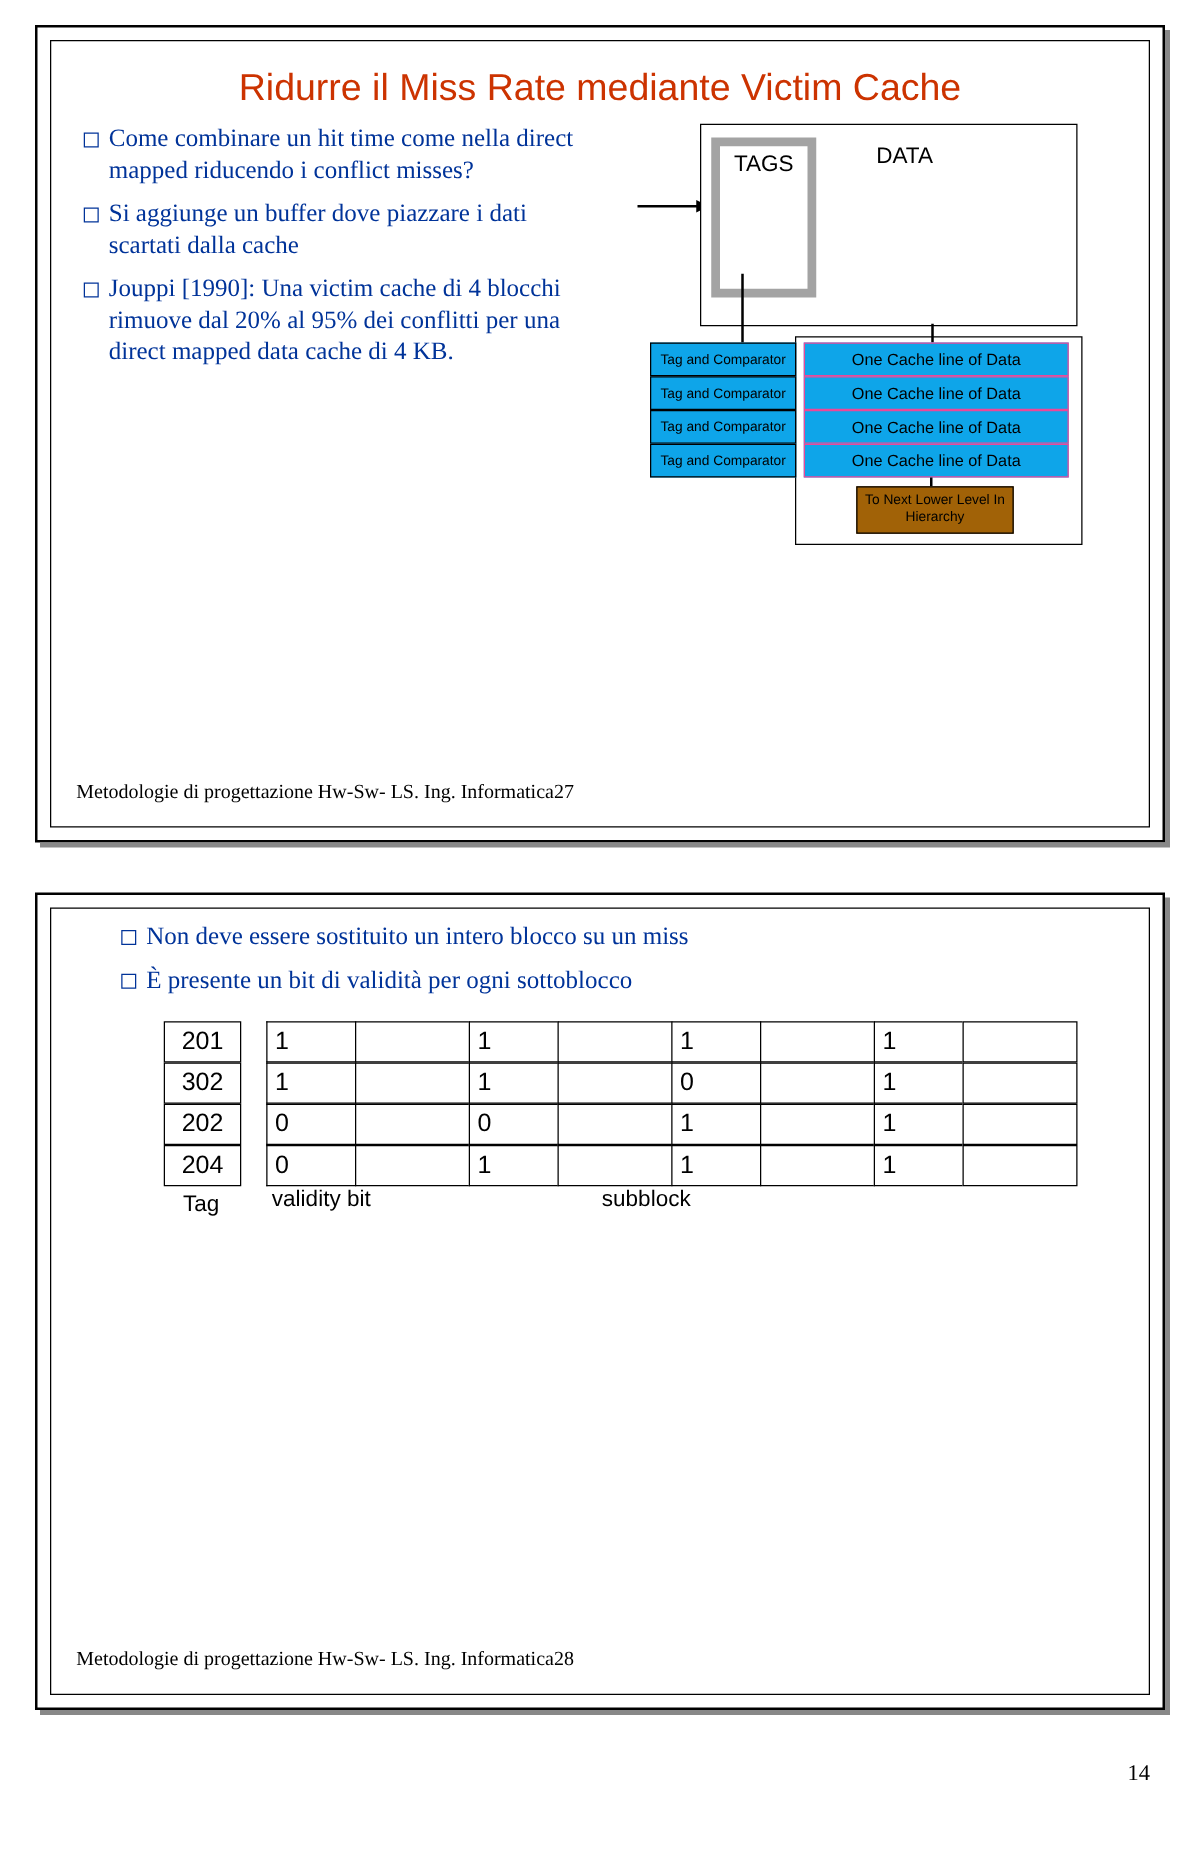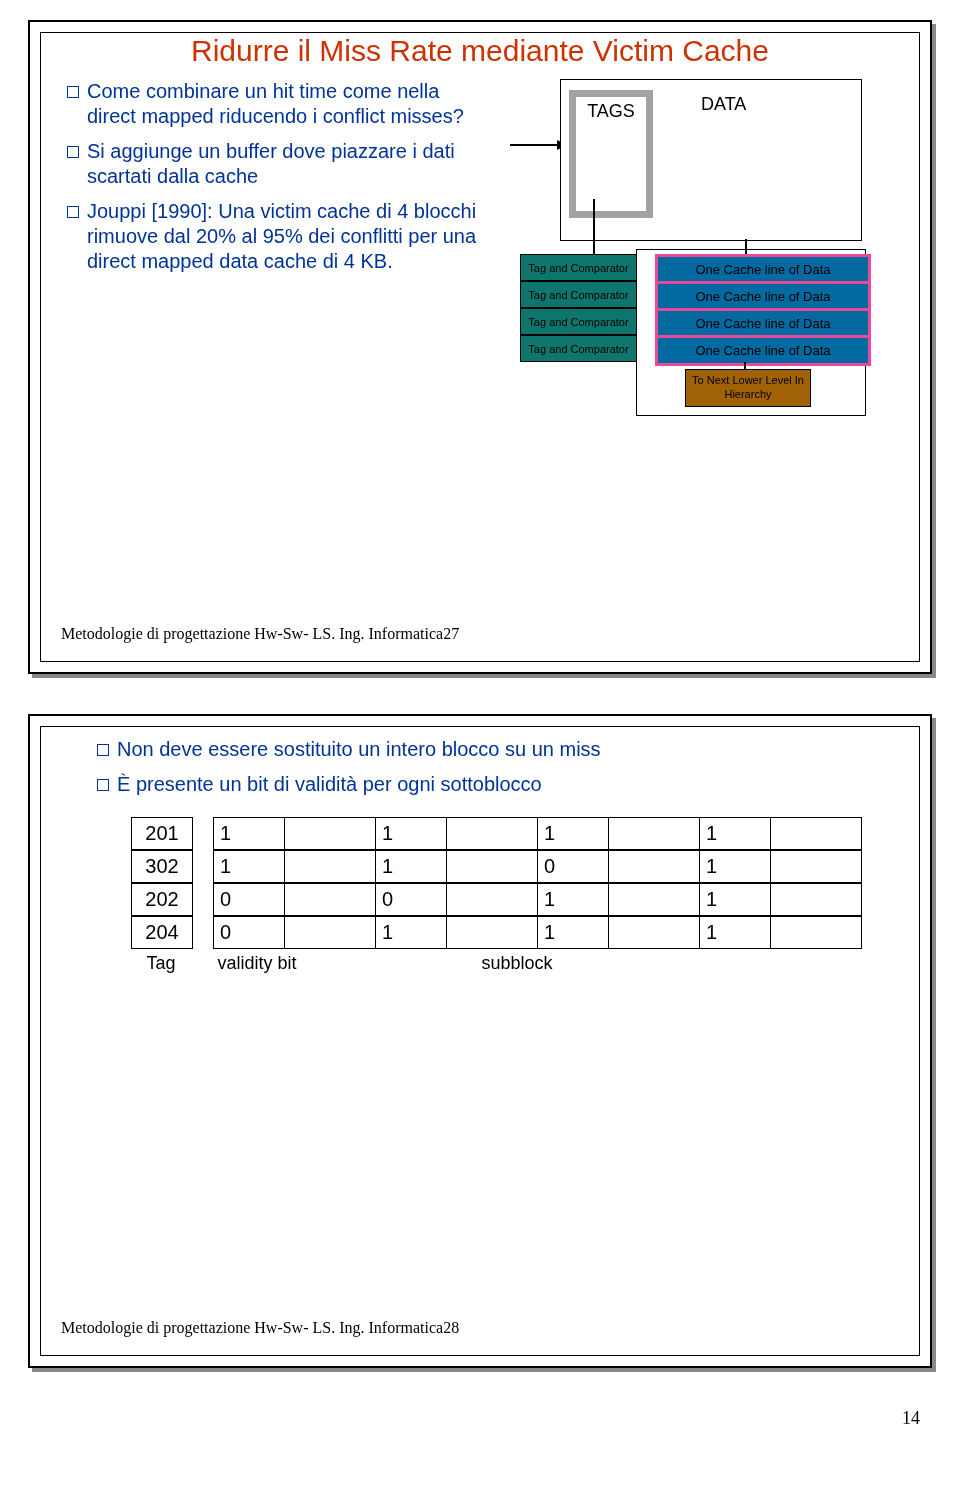--- a/index.html
+++ b/index.html
@@ -21,20 +21,21 @@
   }
   .inner {
     position: absolute;
     top: 10px; left: 10px; right: 10px; bottom: 10px;
     border: 1px solid #000;
   }
   .title {
     color: #cc3300;
     font-size: 30px;
     text-align: center;
+    margin-top: 20px;
     line-height: 1.2;
   }
   .twocol {
     display: flex;
     padding: 10px 20px 0 20px;
   }
   .col-left {
     flex: 1;
     font-size: 20px;
     color: #003399;
@@ -46,20 +47,21 @@
   ul.bullets {
     list-style: none;
     padding: 0 0 0 6px;
     margin: 0;
   }
   ul.bullets > li {
     position: relative;
     padding-left: 20px;
     margin-bottom: 10px;
     line-height: 1.25;
+    font-family: Liberation Serif, serif;
   }
   ul.bullets > li::before {
     content: "";
     position: absolute;
     left: 0; top: 7px;
     width: 10px; height: 10px;
     border: 1px solid #003399;
   }
   .footer {
     position: absolute;
@@ -128,29 +130,29 @@
     font-size: 11px;
   }
   .vr1 { top: 175px; }
   .vr2 { top: 202px; }
   .vr3 { top: 229px; }
   .vr4 { top: 256px; }
   .vc-tag {
     width: 115px; height: 25px;
     border: 1px solid #000;
     display: flex; align-items: center; justify-content: center;
-    background: #0f766e;
+    background: #0ea5e9;
   }
   .vc-data {
     width: 210px; height: 25px;
-    border: 3px solid #ec4899;
+    border: 1px solid #ec4899;
     display: flex; align-items: center; justify-content: center;
-    margin-left: 18px;
+    margin-left: 6px;
     font-size: 13px;
-    background: #0369a1;
+    background: #0ea5e9;
   }
   .hier-out {
     position: absolute;
     top: 290px; left: 185px;
     width: 120px;
     border: 1px solid #000;
     font-size: 11px;
     text-align: center;
     padding: 4px 2px;
     line-height: 1.25;
@@ -172,21 +174,21 @@
     color: #003399;
   }
   .sub-table {
     margin-top: 20px;
     margin-left: 40px;
     color: #000;
     font-size: 20px;
   }
   .sub-row {
     display: flex;
-    align-items: center;
+    align-items: flex-start;
   }
   .tag-cell {
     width: 60px;
     border: 1px solid #000;
     text-align: center;
     padding: 4px 0;
     margin-right: 20px;
   }
   .tag-cell-nob {
     width: 60px;

